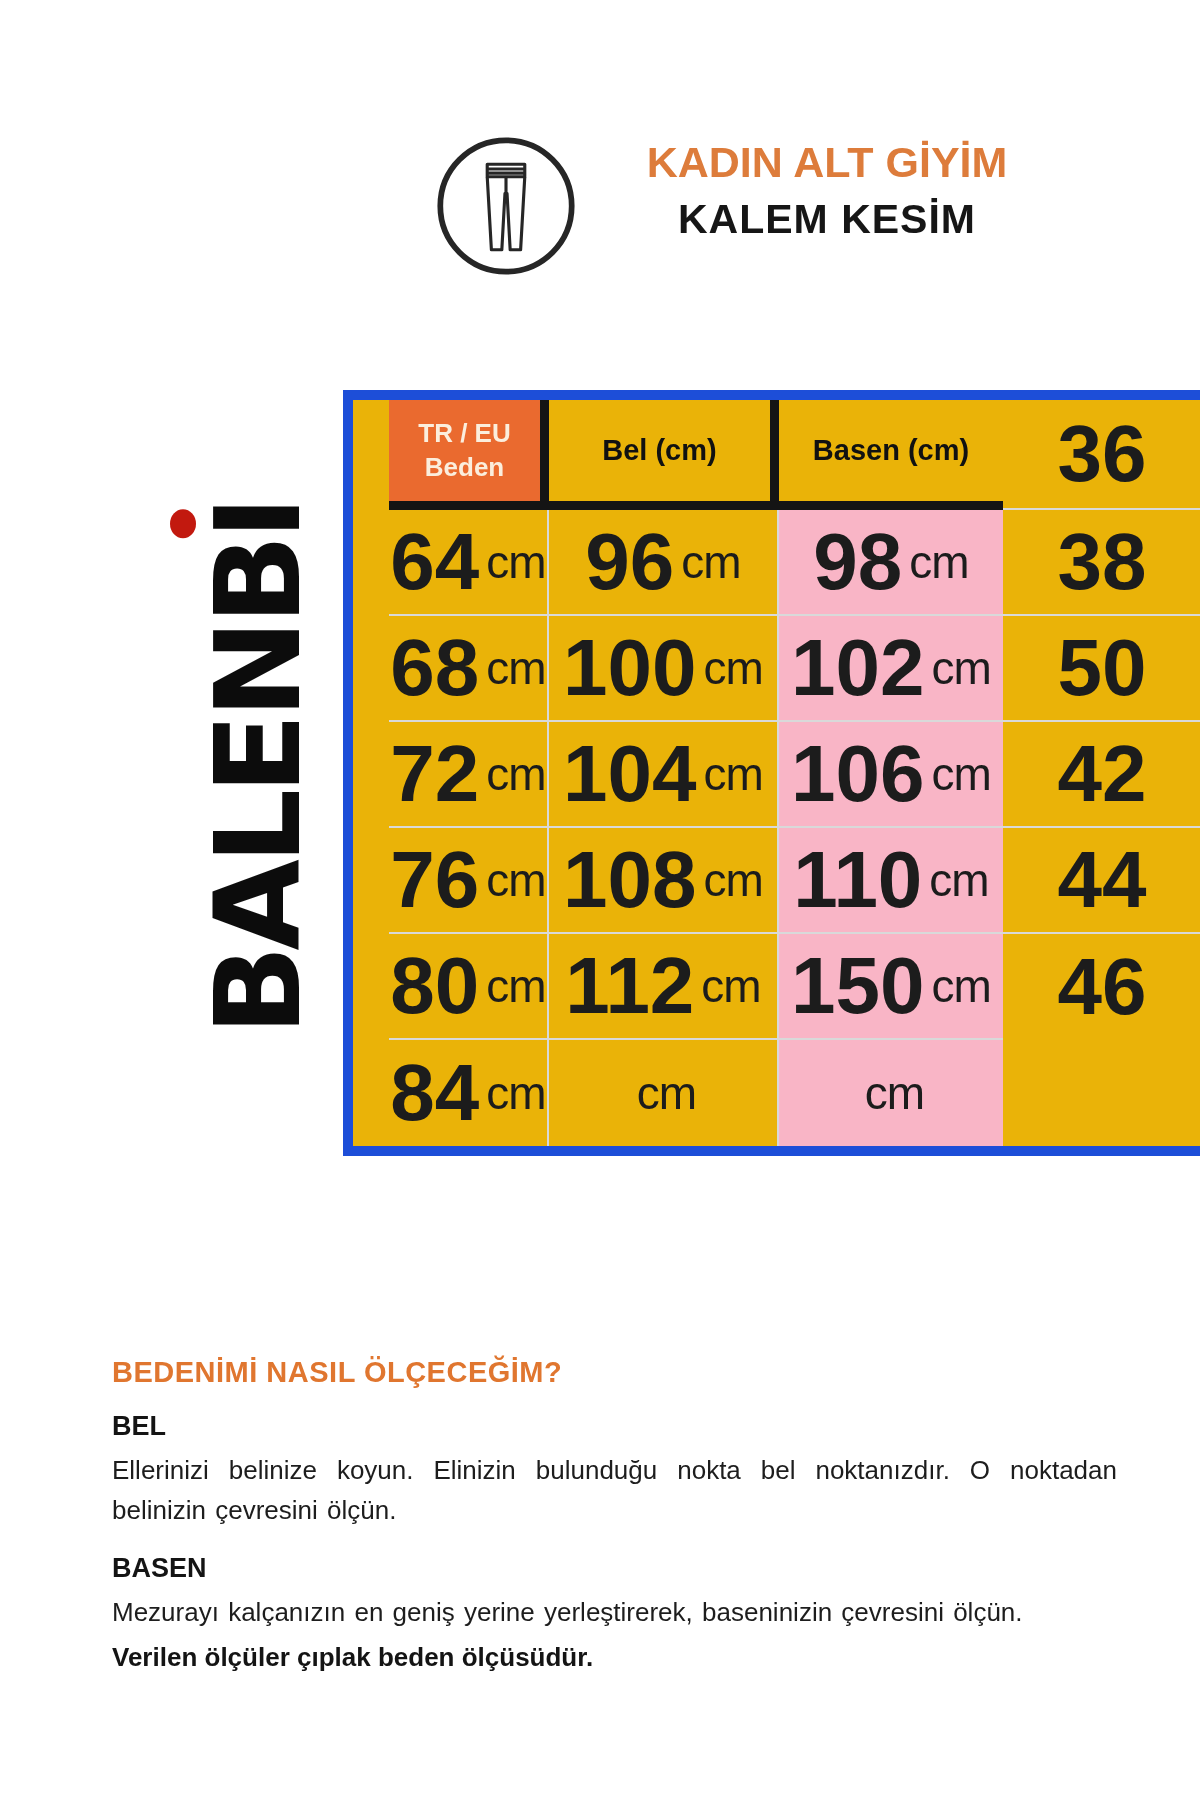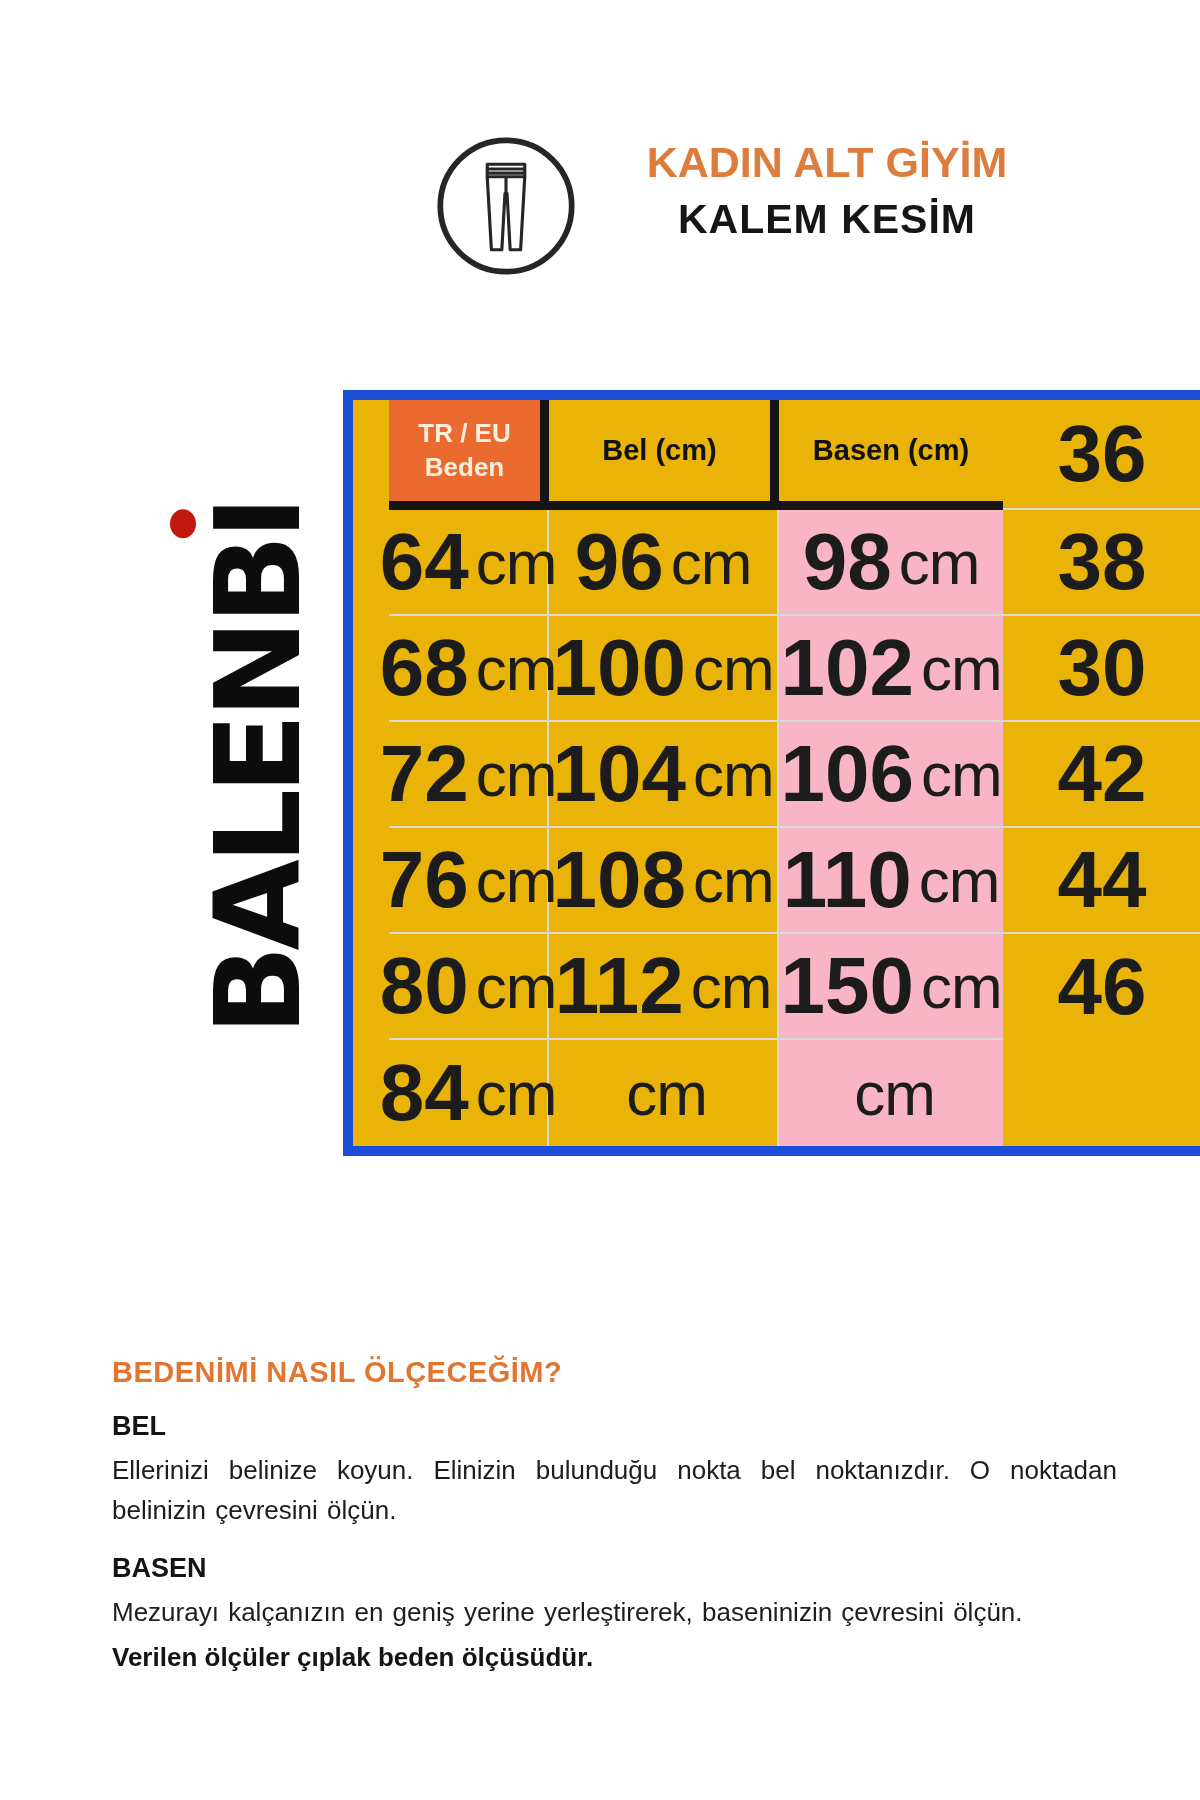--- a/index.html
+++ b/index.html
@@ -42,21 +42,21 @@
   .cell { display:flex; align-items:center; justify-content:center; text-align:center; }
   .th   { border-bottom:9px solid #141414; font-weight:bold; font-size:29px; color:#111; }
   .th-border { border-right:9px solid #141414; }
   .th-size {
     background:#ea6a2f; color:#fbeedd; font-size:26px; line-height:1.3;
     flex-direction:column;
   }
   .td { font-weight:bold; font-size:80px; color:#1c1c1c; }
   .td-border { border-right:2px solid #d9d9d9; }
   .row-border { border-bottom:2px solid #d9d9d9; }
-  .td .unit { font-size:62px; font-weight:normal; margin-left:7px; letter-spacing:-1px; }
+  .td .unit { font-size:46px; font-weight:normal; margin-left:7px; letter-spacing:-1px; }
   .pink { background:#f9b5c6; }
 
   
   .guide { position:absolute; left:112px; top:1356px; width:1005px; }
   .guide-title { font-size:29px; font-weight:bold; color:#e0762f; letter-spacing:0.5px; }
   .guide-h { font-size:27px; font-weight:bold; color:#141414; margin-top:22px; }
   .guide-p { font-size:26px; color:#1d1d1d; line-height:1.55; margin-top:8px; text-align:justify; word-spacing:2px; }
   .guide-note { font-size:26px; font-weight:bold; color:#141414; margin-top:10px; }
 </style>
 </head>
@@ -118,21 +118,21 @@
   <div class="cell td td-border row-border">
       <span>100</span>
       <span class="unit">cm</span>
     </div>
   <div class="cell td row-border pink">
       <span>102</span>
       <span class="unit">cm</span>
     </div>
 
   <div class="cell td td-border row-border">
-      <span>30</span>
+      <span>50</span>
     </div>
   <div class="cell td td-border row-border">
       <span>72</span>
       <span class="unit">cm</span>
     </div>
   <div class="cell td td-border row-border">
       <span>104</span>
       <span class="unit">cm</span>
     </div>
   <div class="cell td row-border pink">

